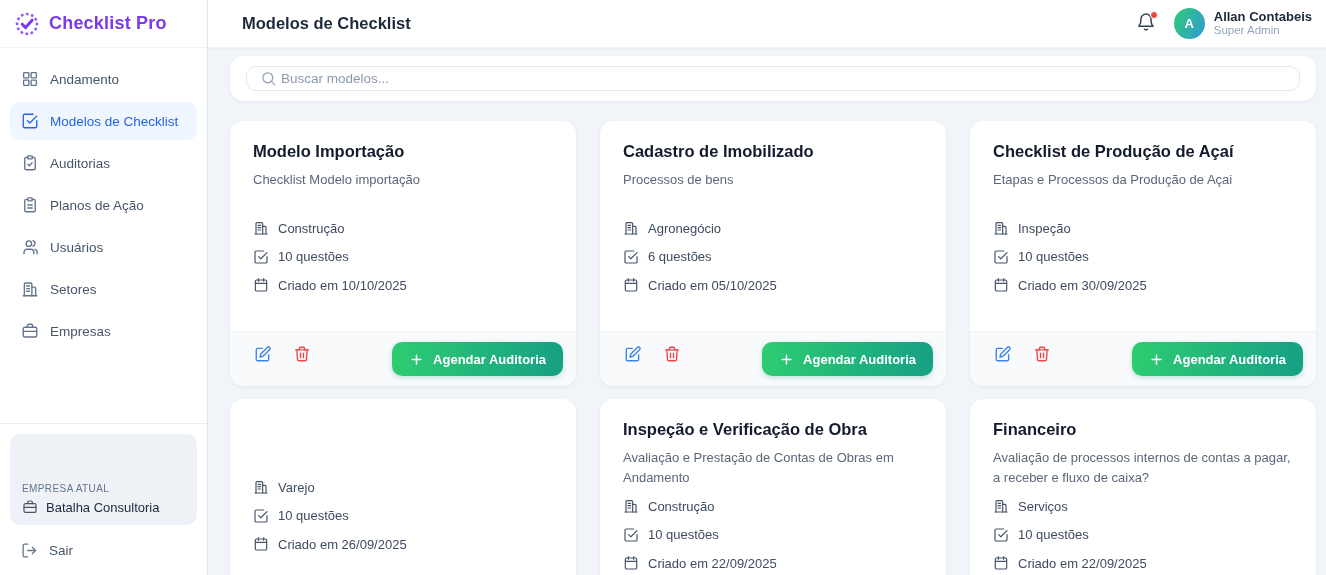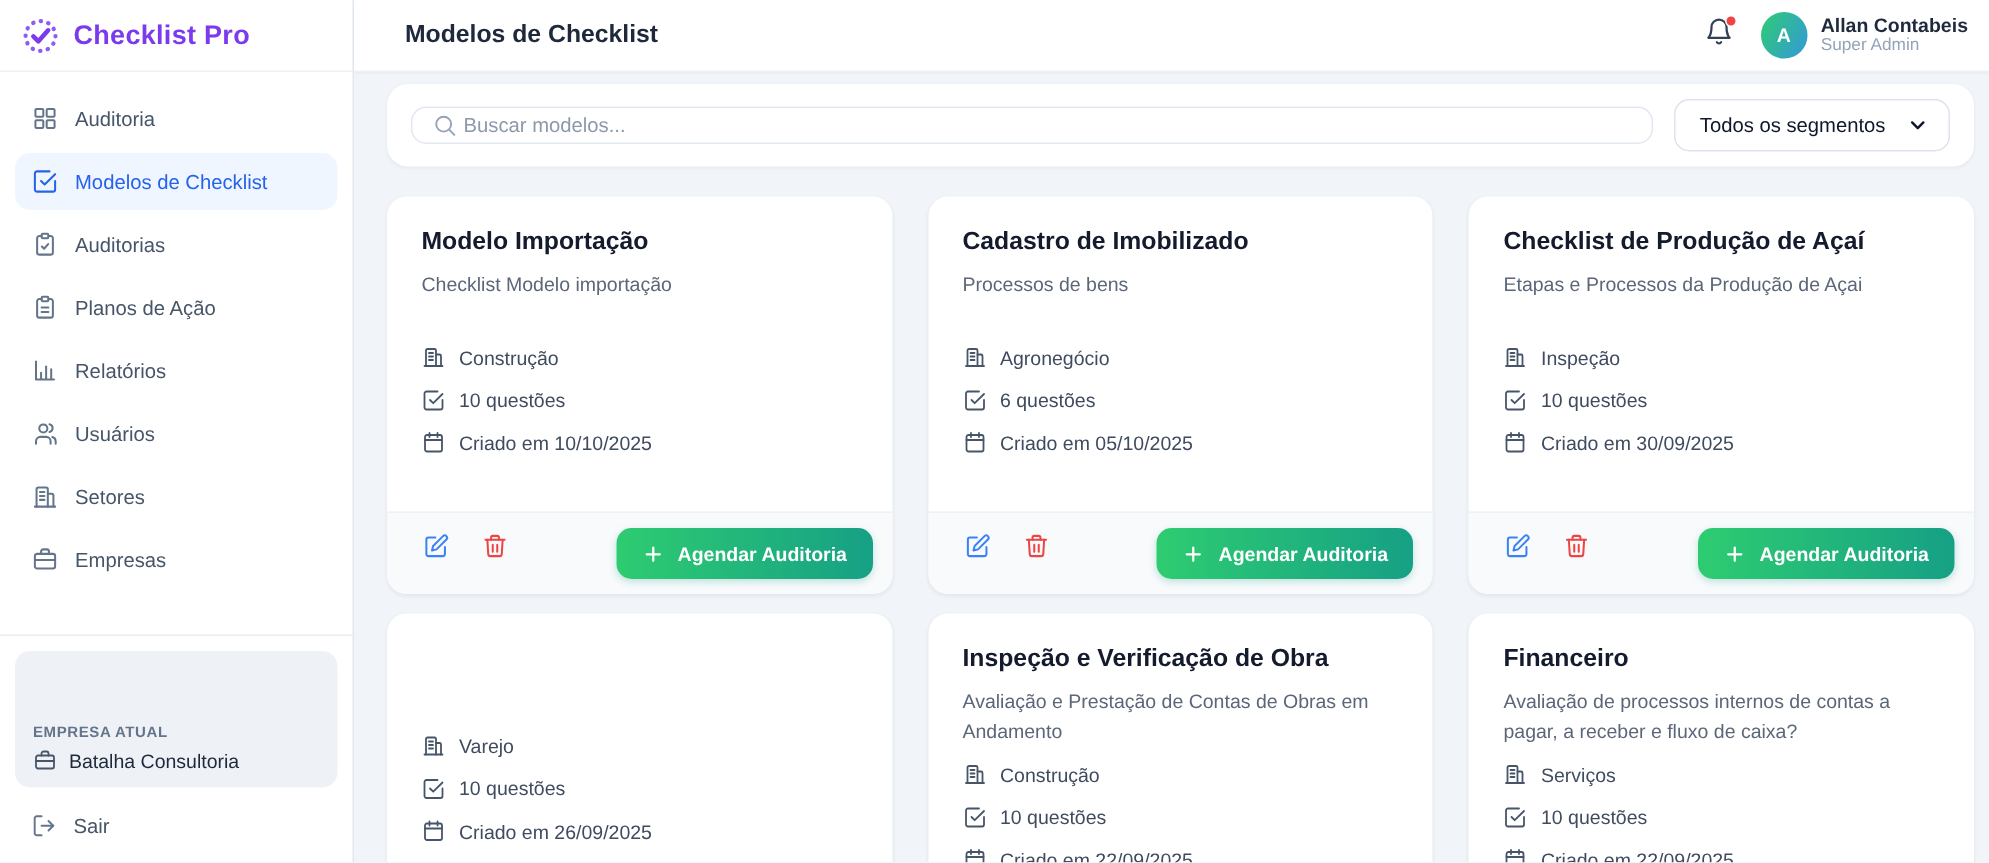--- a/index.html
+++ b/index.html
@@ -6,39 +6,39 @@
   html,body { width:1326px; height:575px; overflow:hidden; }
   body {
     font-family:"Liberation Sans", sans-serif;
     background:#f1f5f9; color:#1e293b; display:flex;
   }
   .icon { display:inline-flex; align-items:center; justify-content:center; flex:none; }
   .icon svg { display:block; }
 
   
   .sidebar {
-    width:236px; height:575px; background:#fff; border-right:1px solid #e2e8f0;
+    width:208px; height:575px; background:#fff; border-right:1px solid #e2e8f0;
     display:flex; flex-direction:column; flex:none;
   }
   .logo-row {
     height:48px; display:flex; align-items:center; gap:9px; padding:0 14px;
     border-bottom:1px solid #eef2f6;
   }
   .brand-name { font-size:18px; font-weight:bold; color:#7c3aed; letter-spacing:.2px; white-space:nowrap; }
   .nav { padding:12px 10px 0 10px; display:flex; flex-direction:column; gap:4px; }
   .nav-item {
     display:flex; align-items:center; gap:11px; height:38px; padding:0 11px;
     border-radius:10px; color:#475569; font-size:13.5px; cursor:pointer; white-space:nowrap;
   }
   .nav-item .icon { color:#64748b; }
   .nav-item.active { background:#eff6ff; color:#2563eb; }
   .nav-item.active .icon { color:#2563eb; }
   .sidebar-bottom { margin-top:auto; border-top:1px solid #e8edf3; padding:10px 10px 8px 10px; }
   .company-box { background:#eef2f7; border-radius:10px; padding:9px 12px 10px 12px; }
-  .company-label { font-size:10px; font-weight:bold; letter-spacing:.4px; color:#64748b;margin-top:40px; }
+  .company-label { font-size:10px; font-weight:normal; letter-spacing:.4px; color:#64748b;margin-top:40px; }
   .company-name { display:flex; align-items:center; gap:8px; margin-top:5px; font-size:13px; color:#1e293b; }
   .company-name .icon { color:#475569; }
   .logout-row {
     display:flex; align-items:center; gap:11px; padding:0 11px; height:34px; margin-top:8px;
     color:#475569; font-size:13.5px; cursor:pointer; border-radius:10px;
   }
   .logout-row .icon { color:#64748b; }
 
   
   .main { flex:1; display:flex; flex-direction:column; min-width:0; }
@@ -133,21 +133,21 @@
   <nav class="nav" id="nav">
       <div class="nav-item">
         <span class="icon">
           <svg width="18" height="18" viewBox="0 0 24 24" fill="none" stroke="currentColor" stroke-width="1.8" stroke-linecap="round" stroke-linejoin="round">
             <rect x="3.5" y="3.5" width="7" height="7" rx="1"></rect>
             <rect x="13.5" y="3.5" width="7" height="7" rx="1"></rect>
             <rect x="3.5" y="13.5" width="7" height="7" rx="1"></rect>
             <rect x="13.5" y="13.5" width="7" height="7" rx="1"></rect>
           </svg>
         </span>
-        <span>Auditoria</span>
+        <span>Andamento</span>
       </div>
       <div class="nav-item active">
         <span class="icon">
           <svg width="18" height="18" viewBox="0 0 24 24" fill="none" stroke="currentColor" stroke-width="1.8" stroke-linecap="round" stroke-linejoin="round">
             <path d="M21 11.5V19a2 2 0 0 1-2 2H5a2 2 0 0 1-2-2V5a2 2 0 0 1 2-2h11"></path>
             <path d="M8.5 11.5l3.2 3.2L21 5.5"></path>
           </svg>
         </span>
         <span>Modelos de Checklist</span>
       </div>
@@ -163,31 +163,20 @@
       </div>
       <div class="nav-item">
         <span class="icon">
           <svg width="18" height="18" viewBox="0 0 24 24" fill="none" stroke="currentColor" stroke-width="1.8" stroke-linecap="round" stroke-linejoin="round">
             <path d="M9 4.5H7a2 2 0 0 0-2 2V19a2 2 0 0 0 2 2h10a2 2 0 0 0 2-2V6.5a2 2 0 0 0-2-2h-2"></path>
             <rect x="9" y="2.5" width="6" height="4" rx="1"></rect>
             <path d="M9 12h6M9 16h6"></path>
           </svg>
         </span>
         <span>Planos de Ação</span>
-      </div>
-      <div class="nav-item">
-        <span class="icon">
-          <svg width="18" height="18" viewBox="0 0 24 24" fill="none" stroke="currentColor" stroke-width="1.8" stroke-linecap="round" stroke-linejoin="round">
-            <path d="M4 4v16h16"></path>
-            <path d="M8.5 19v-5"></path>
-            <path d="M13 19V8.5"></path>
-            <path d="M17.5 19v-8"></path>
-          </svg>
-        </span>
-        <span>Relatórios</span>
       </div>
       <div class="nav-item">
         <span class="icon">
           <svg width="18" height="18" viewBox="0 0 24 24" fill="none" stroke="currentColor" stroke-width="1.8" stroke-linecap="round" stroke-linejoin="round">
             <path d="M15.5 21v-2a4 4 0 0 0-4-4h-5a4 4 0 0 0-4 4v2" transform="translate(1.5 0)"></path>
             <circle cx="10.5" cy="7.5" r="3.6"></circle>
             <path d="M21.5 21v-2a4 4 0 0 0-3-3.85"></path>
             <path d="M16 3.7a3.6 3.6 0 0 1 0 7"></path>
           </svg>
         </span>
@@ -270,28 +259,20 @@
     <div class="toolbar">
       <div class="search-box">
         <span class="icon" id="search-icon">
             <svg width="17" height="17" viewBox="0 0 24 24" fill="none" stroke="currentColor" stroke-width="1.8" stroke-linecap="round" stroke-linejoin="round">
               <circle cx="11" cy="11" r="7"></circle>
               <path d="M21 21l-4.2-4.2"></path>
             </svg>
           </span>
         <input class="search-input" type="text" placeholder="Buscar modelos..." style="">
       </div>
-      <button class="segment-select">
-        <span>Todos os segmentos</span>
-        <span class="icon" id="chevron-icon">
-            <svg width="15" height="15" viewBox="0 0 24 24" fill="none" stroke="currentColor" stroke-width="2.6" stroke-linecap="round" stroke-linejoin="round">
-              <path d="M6 9l6 6 6-6"></path>
-            </svg>
-          </span>
-      </button>
     </div>
 
     <div class="cards-grid" id="cards-grid">
         <div class="card">
           <div class="card-body">
             <div class="card-title">Modelo Importação</div>
             <div class="card-desc">Checklist Modelo importação</div>
             <div class="meta-list">
               <div class="meta-row">
                 <span class="icon">

